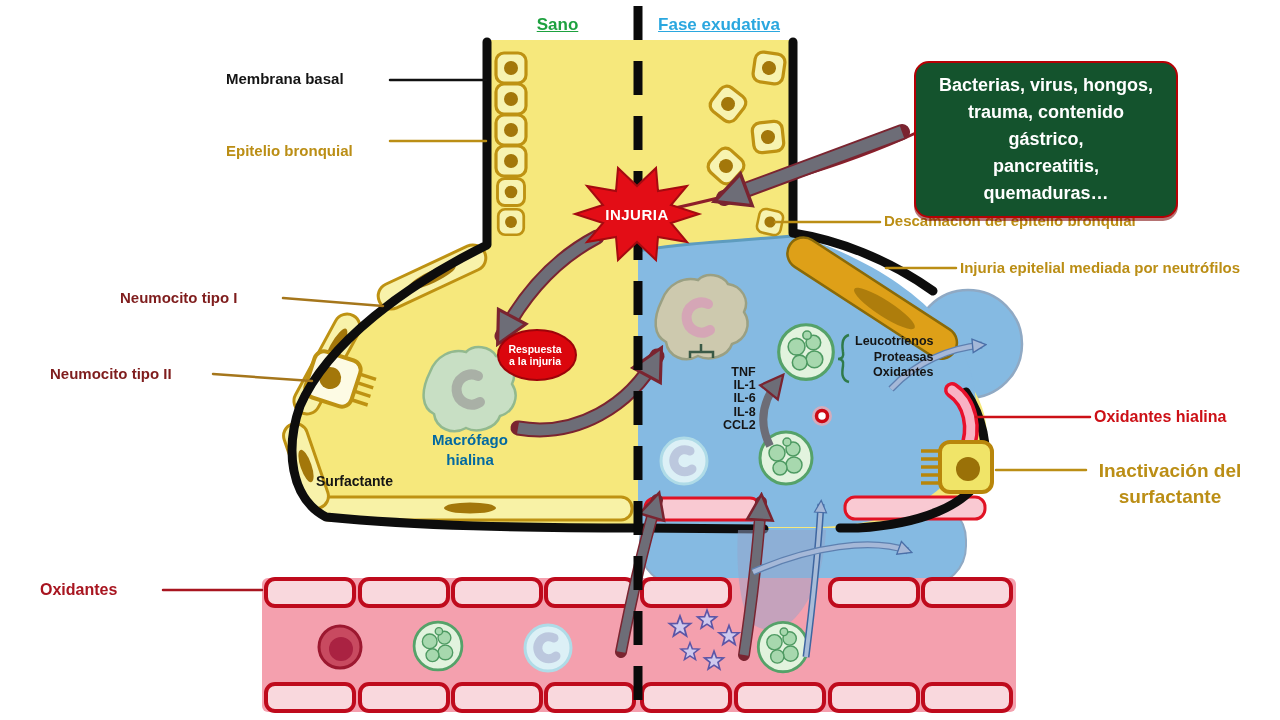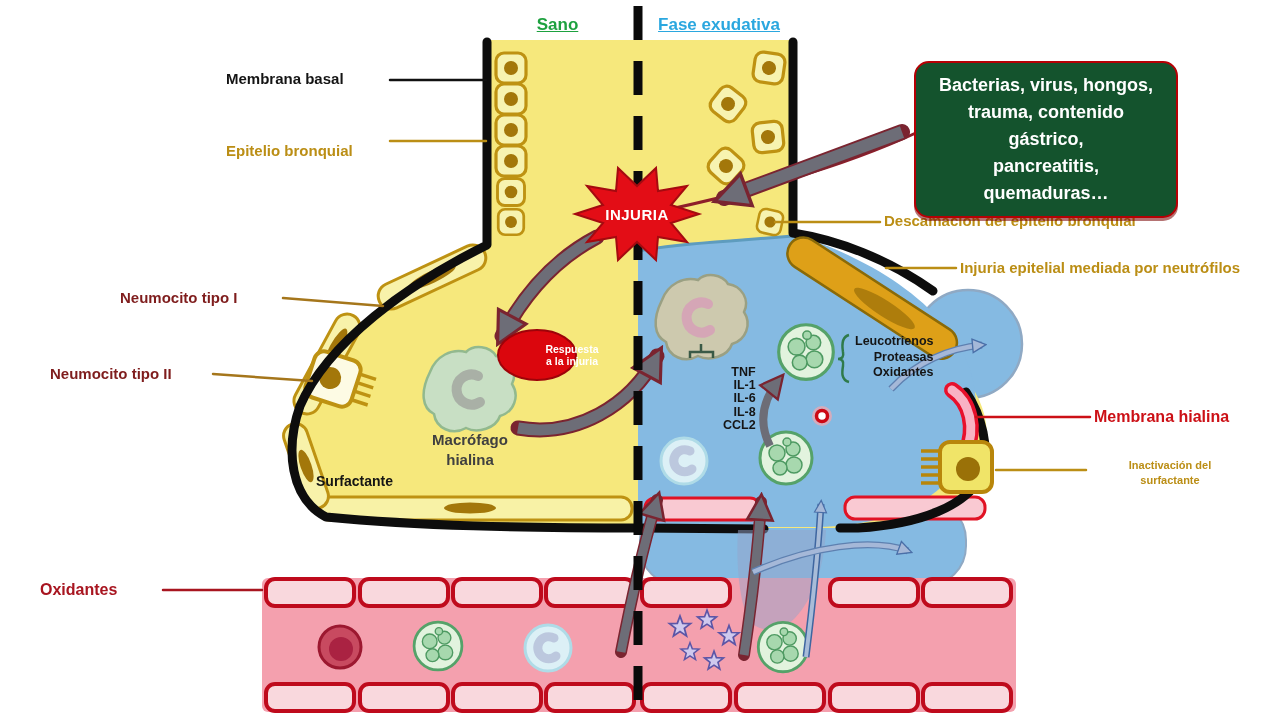--- a/index.html
+++ b/index.html
@@ -7,21 +7,21 @@
          font-family:"Liberation Sans",sans-serif;}
   .stage svg{position:absolute;left:0;top:0;}
   .lbl{position:absolute;font-weight:bold;white-space:nowrap;line-height:1.15;}
   .lbl.right{text-align:left;}
   .lbl.center{text-align:center;}
   .gold{color:#BB8E15;text-align:center;}
   .brown{color:#7f1d1d;}
   .black{color:#141414;}
   .darkred{color:#A81520;}
   .red{color:#CC1016;}
-  .teal{color:#404040;}
+  .teal{color:#0369a1;}
   .title{font-size:17px;text-decoration:underline;}
   .green{color:#1DA13F;}
   .blue{color:#2BA7DF;}
   .callout{position:absolute;left:914px;top:61px;width:220px;background:#14532d;
            border:2px solid #B60005;border-radius:15px;box-shadow:0 3px 0 rgba(120,0,0,.55);
            color:#fff;font-weight:bold;font-size:18px;text-align:center;padding:9px 20px;line-height:1.5;}
   .whitetxt{color:#fff;}
   .list{position:absolute;font-weight:bold;color:#151515;text-align:right;}
   .list div{display:block;}
 </style>
@@ -260,34 +260,34 @@
 
 <div class="lbl black right" style="left:226px;top:70px;width:160px;font-size:15px;">Membrana basal</div>
 <div class="lbl gold right" style="left:226px;top:131px;width:160px;font-size:15px;margin-top:11px;">Epitelio bronquial</div>
 <div class="lbl brown right" style="left:120px;top:289px;width:160px;font-size:15px;">Neumocito tipo I</div>
 <div class="lbl brown right" style="left:50px;top:365px;width:160px;font-size:15px;">Neumocito tipo II</div>
 <div class="lbl black" style="left:316px;top:473px;font-size:14px;">Surfactante</div>
 <div class="lbl darkred right" style="left:40px;top:581px;width:120px;font-size:16px;">Oxidantes</div>
 
 <div class="lbl gold" style="left:884px;top:212px;font-size:15px;">Descamación del epitelio bronquial</div>
 <div class="lbl gold" style="left:960px;top:259px;font-size:15px;">Injuria epitelial mediada por neutrófilos</div>
-<div class="lbl red" style="left:1094px;top:408px;font-size:16px;">Membrana hialina</div>
-<div class="lbl gold center" style="left:1090px;top:458px;width:160px;font-size:11px;line-height:1.35;text-align:center;">
+<div class="lbl red" style="left:1094px;top:408px;font-size:16px;">Oxidantes hialina</div>
+<div class="lbl gold center" style="left:1090px;top:458px;width:160px;font-size:19px;line-height:1.35;text-align:center;">
   <div>Inactivación del</div>
   <div>surfactante</div>
 </div>
 
 <div class="callout">
   <div>Bacterias, virus, hongos,</div>
   <div>trauma, contenido gástrico,</div>
   <div>pancreatitis, quemaduras…</div>
 </div>
 
 <div class="lbl whitetxt center" style="left:577px;top:206px;width:120px;font-size:15px;letter-spacing:.5px;">INJURIA</div>
-<div class="lbl whitetxt center" style="left:497px;top:343px;width:76px;font-size:10.5px;line-height:1.15;padding-left:37px;">
+<div class="lbl whitetxt center" style="left:497px;top:343px;width:76px;font-size:10.5px;line-height:1.15;">
   <div>Respuesta</div>
   <div>a la injuria</div>
 </div>
 
 <div class="lbl teal center" style="left:398px;top:430px;width:144px;font-size:15px;line-height:1.3;">
   <div>Macrófago</div>
   <div>hialina</div>
 </div>
 
 <div class="list" style="left:682px;top:366px;font-size:12.5px;line-height:13.2px;margin-left:41px;">

